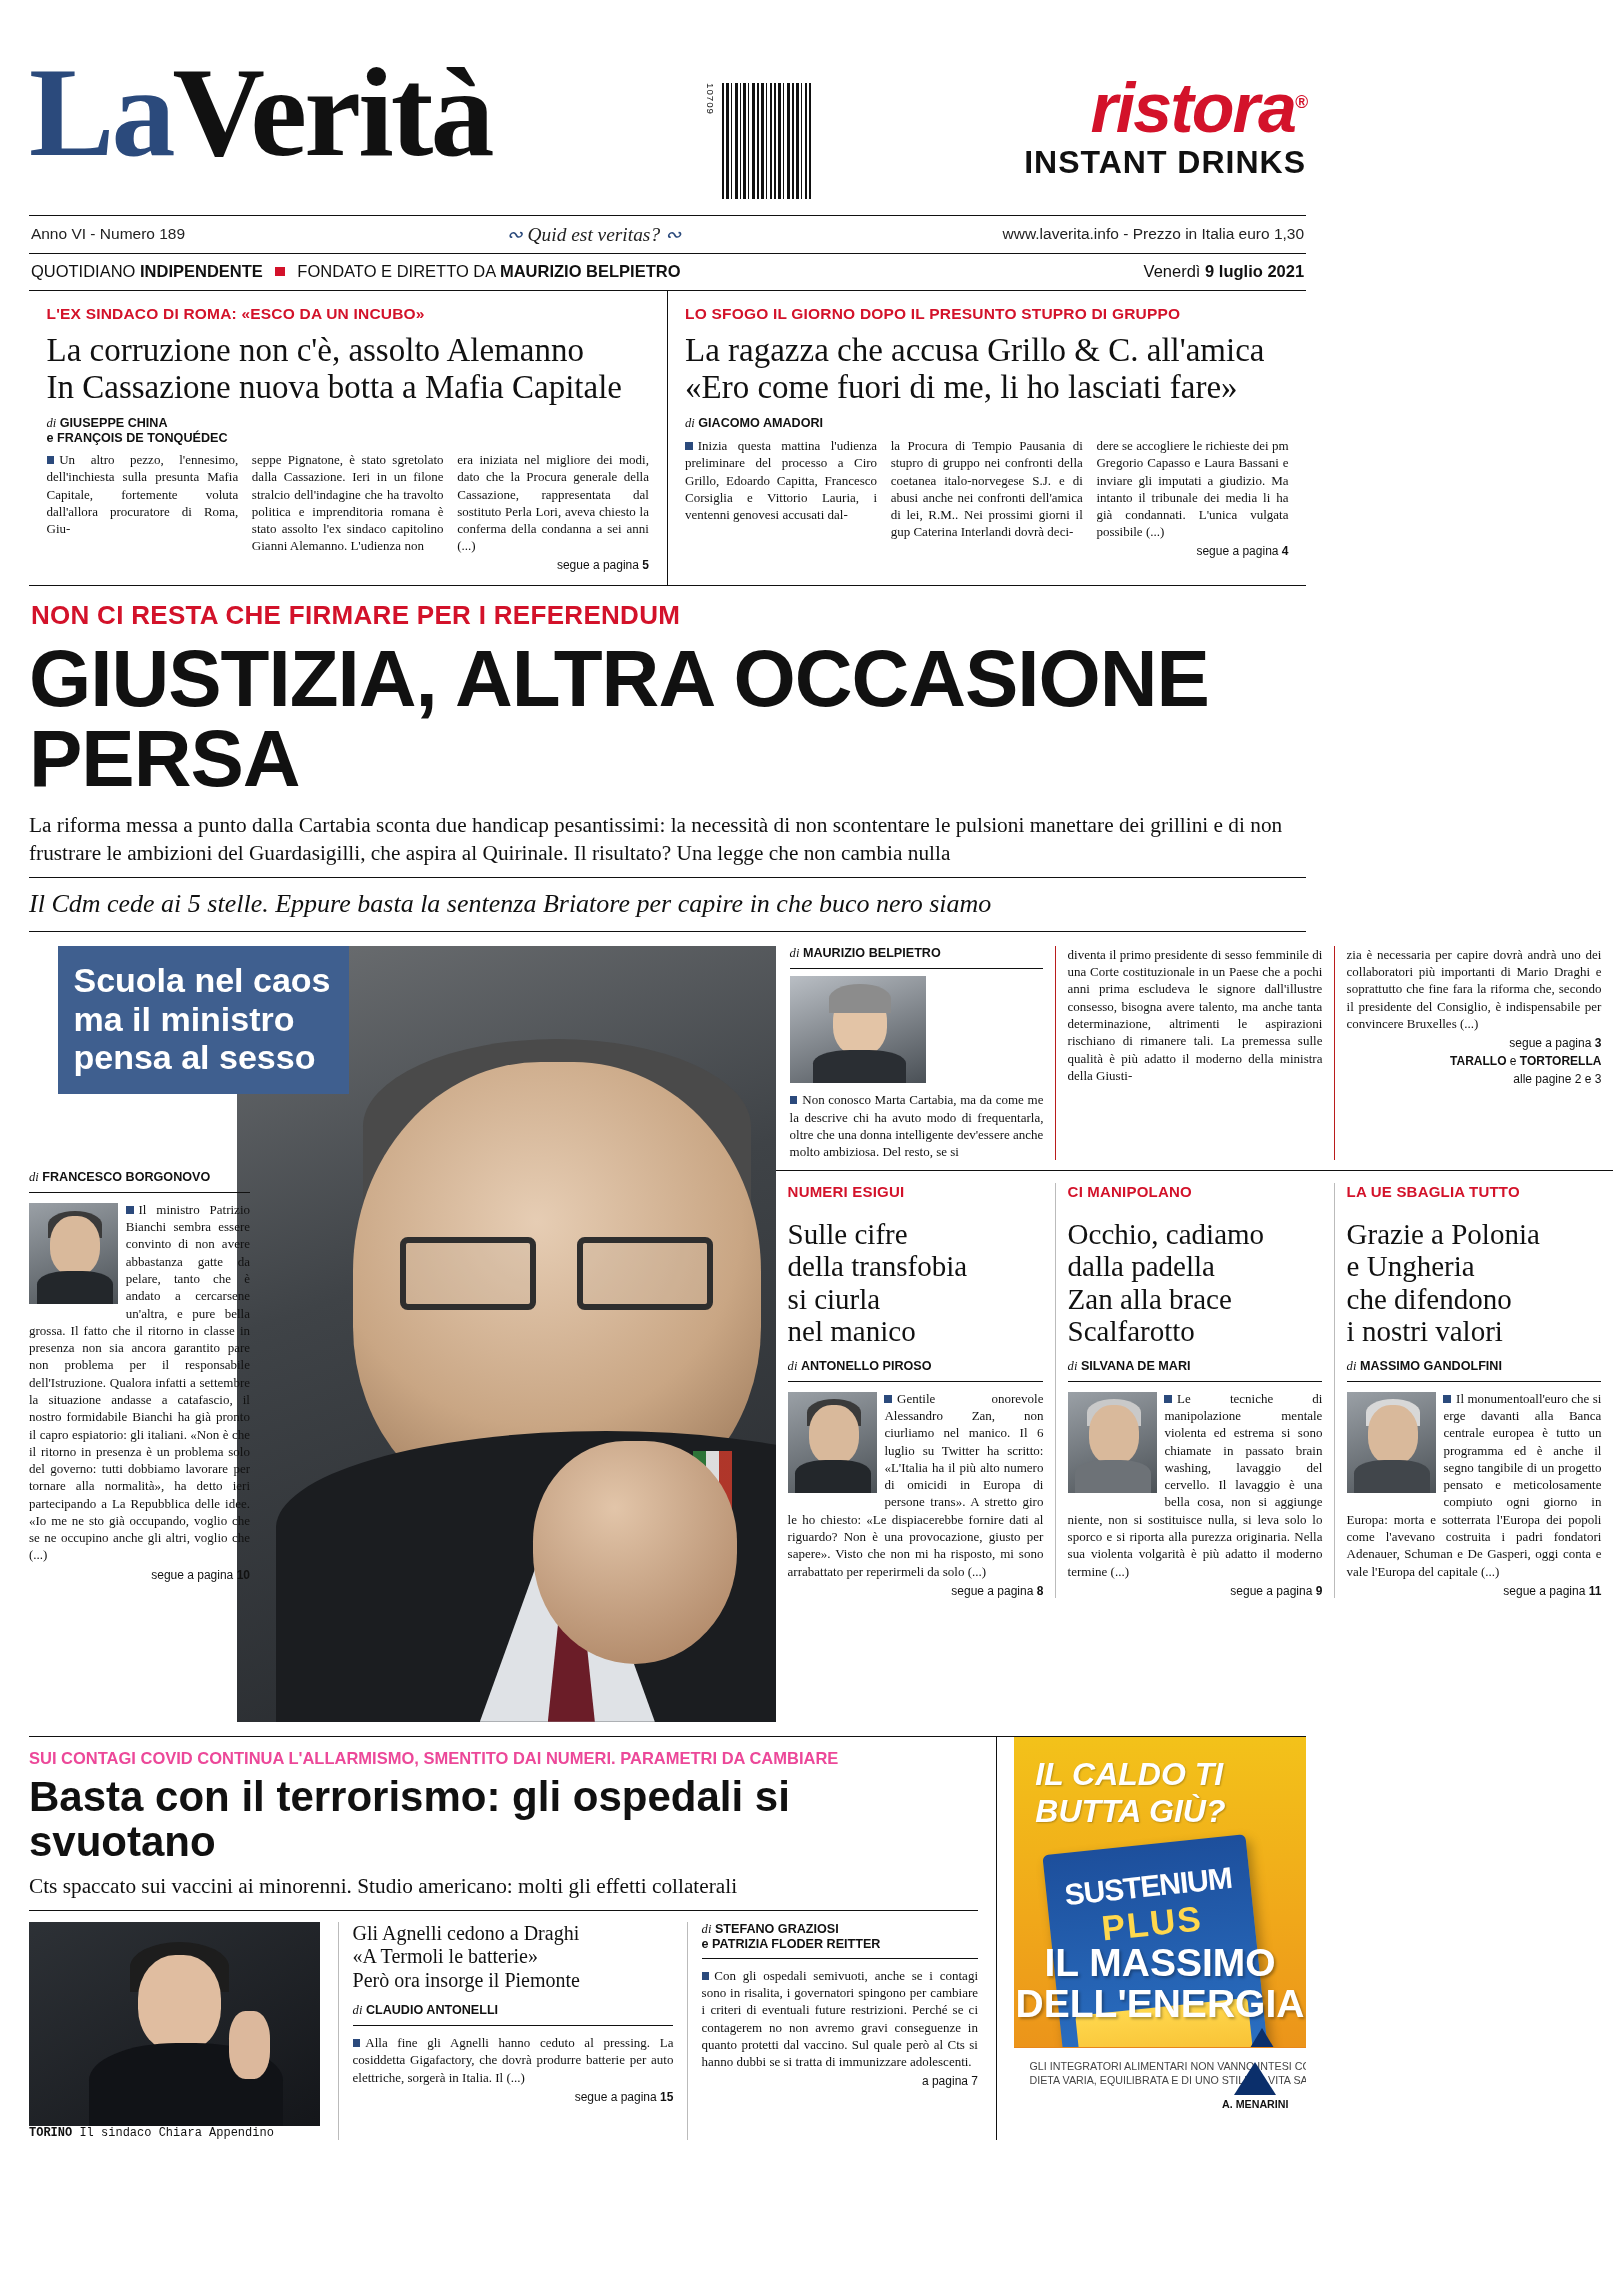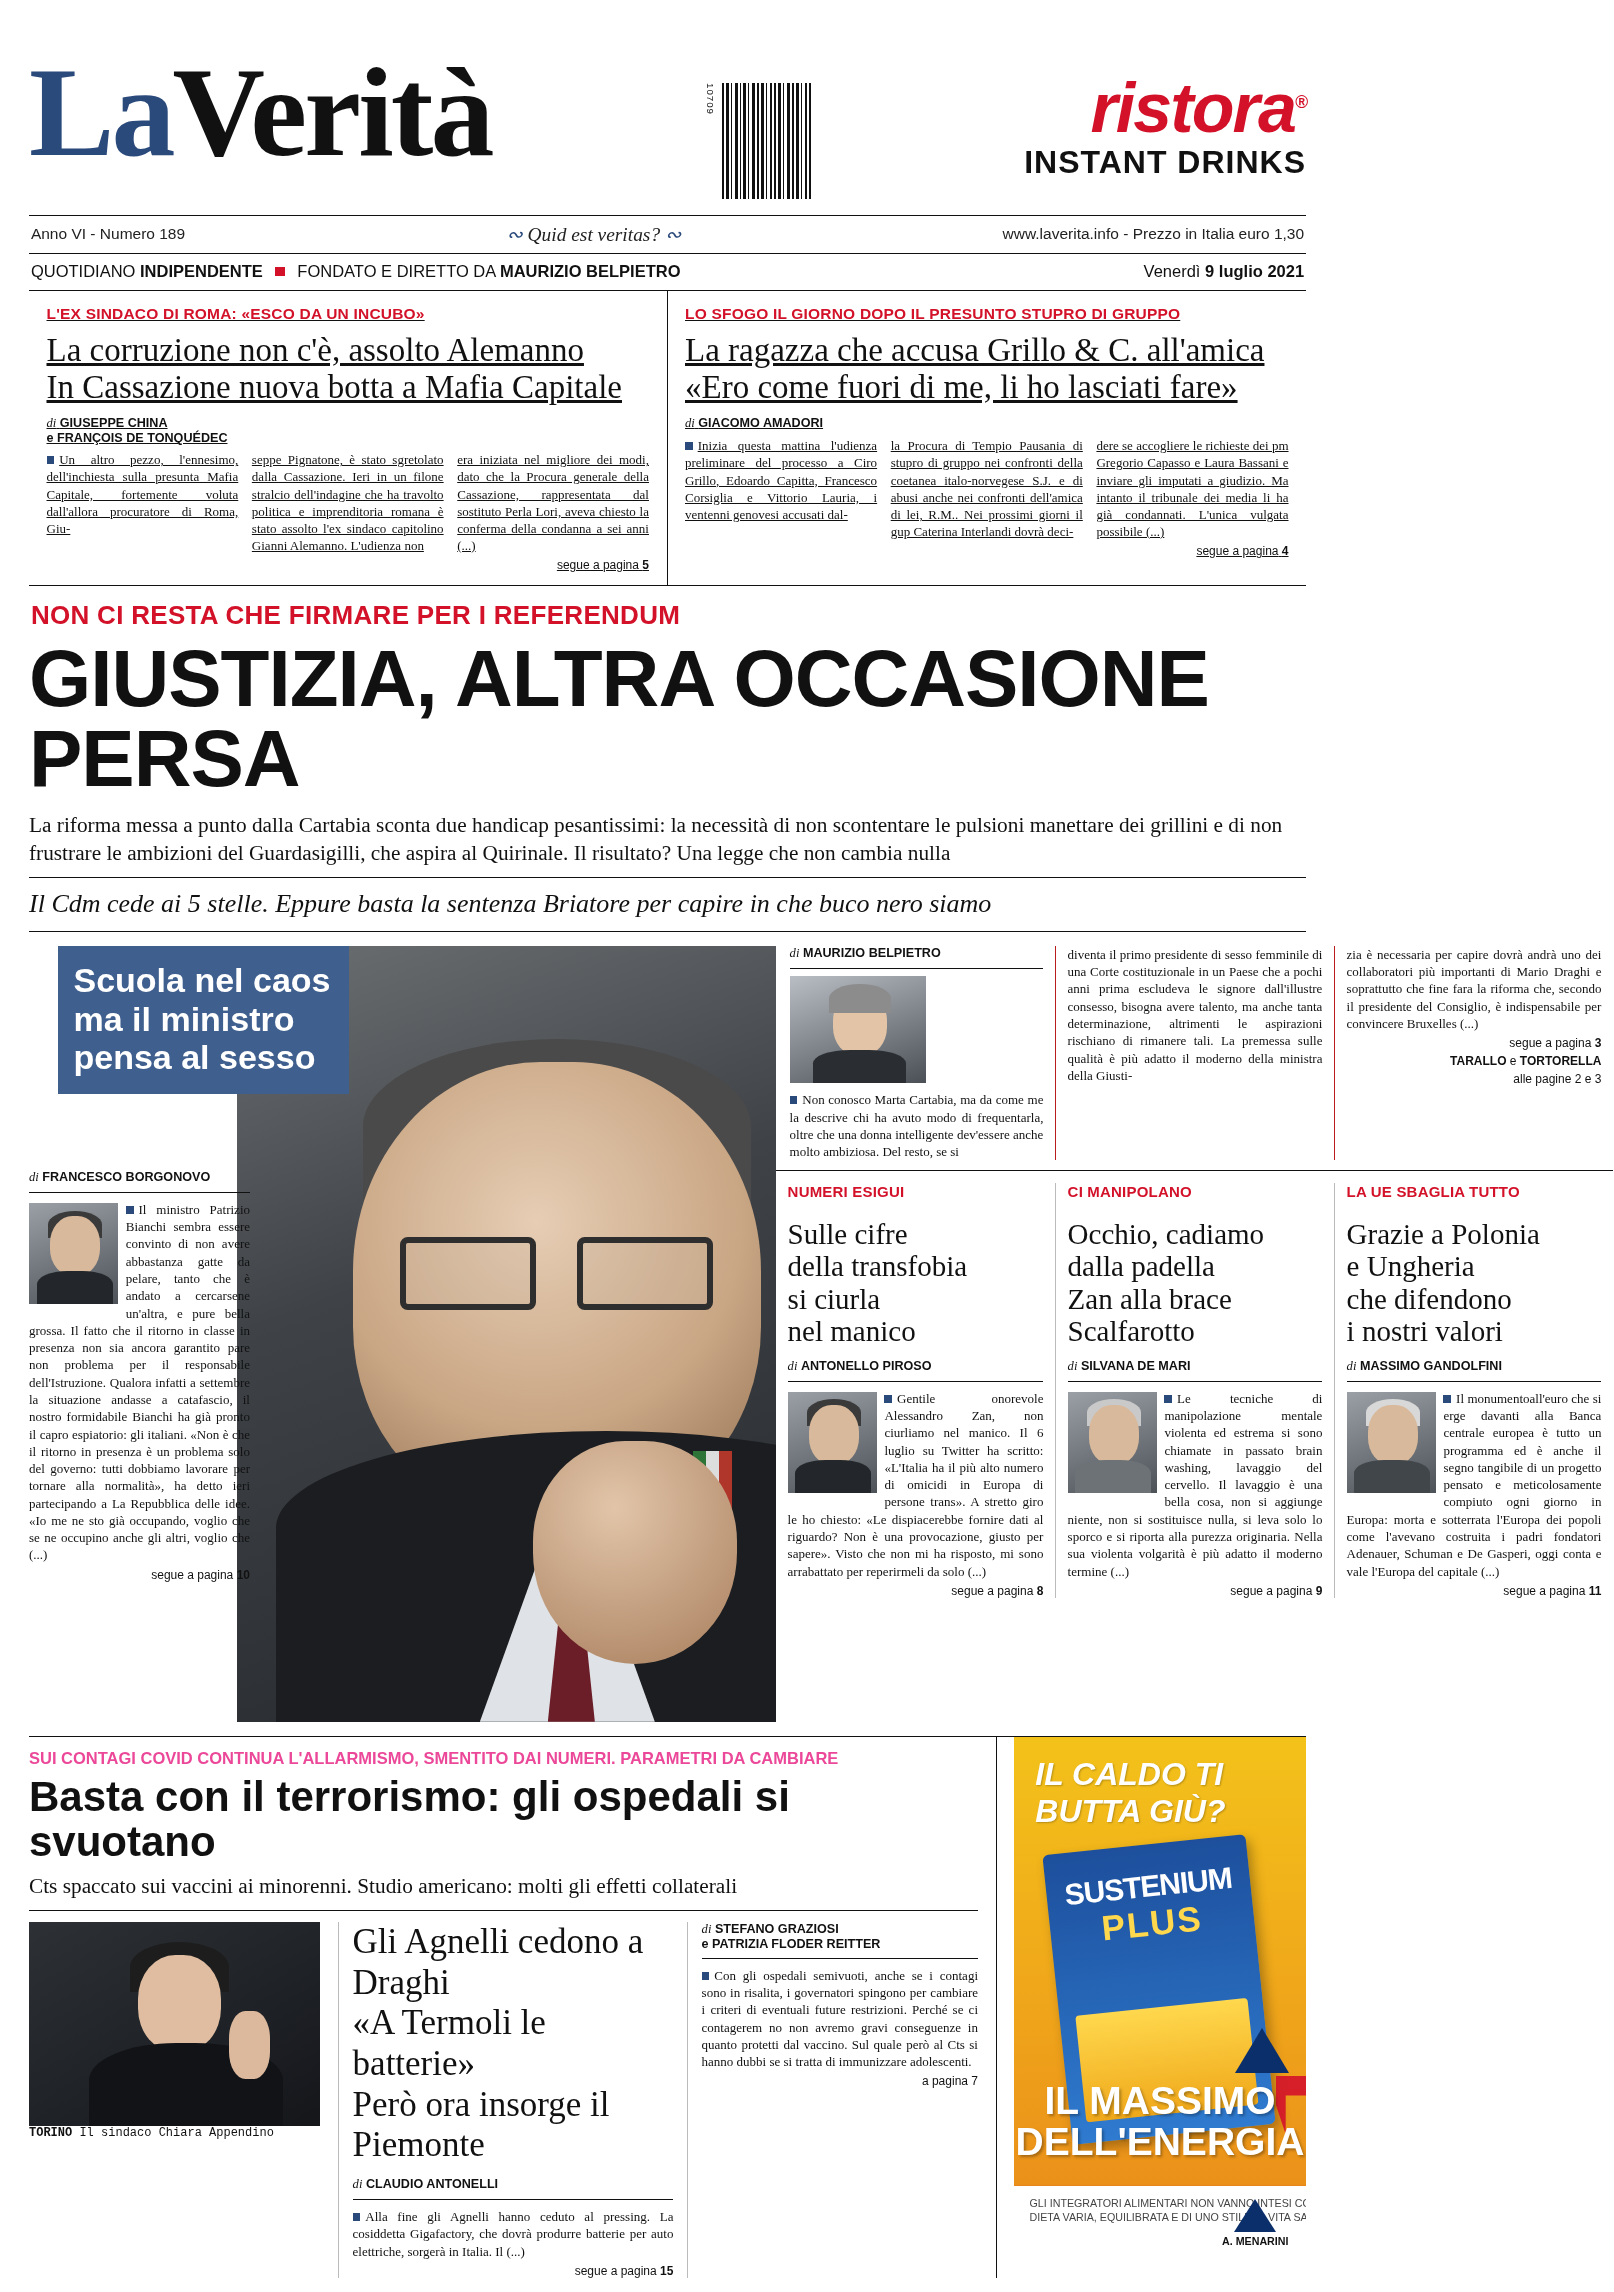--- a/index.html
+++ b/index.html
@@ -32,21 +32,21 @@
   .rule-thin { border-top:1px solid #111; margin-top:3.9px; }
   .infoline { display:flex; justify-content:space-between; align-items:center; font-family:"Liberation Sans",sans-serif; font-size:15.5px; padding:6.8px 1.9px 7.8px 1.9px; color:#222; }
   .infoline .motto { font-family:"Liberation Serif",serif; font-style:italic; font-size:19.4px; }
   .infoline .motto .sw { font-family:"Liberation Serif",serif; color:#2b4a7c; }
   .rule-thick { border-top:1.9px solid #111; }
   .subline { display:flex; justify-content:space-between; align-items:center; font-family:"Liberation Sans",sans-serif; font-size:16.5px; padding:7.8px 1.9px 8.7px 1.9px; }
   .subline b { font-weight:bold; }
   .sq { display:inline-block; width:9.7px; height:9.7px; background:#d3122a; margin:0 7.8px 1px 7.8px; }
 
   
-  .topbox-row { display:flex; gap:0; border-top:1.9px solid #111; border-bottom:1.9px solid #111;text-decoration:underline; }
+  .topbox-row { display:flex; gap:0; border-top:1.9px solid #111; border-bottom:1.9px solid #111; }
   .topbox { width:50%; padding:13.6px 17.5px 11.6px 17.5px; }
   .topbox.left { border-right:1px solid #111; }
   .kicker { font-family:"Liberation Sans",sans-serif; font-weight:bold; font-size:15.5px; color:#d3122a; letter-spacing:0.2px; margin-bottom:9.7px; }
   .tb-head { font-family:"Liberation Serif",serif; font-size:33px; line-height:1.1; margin-bottom:11.6px; }
   .byline { font-family:"Liberation Sans",sans-serif; font-size:12.6px; margin-bottom:5.8px; }
   .byline b { font-weight:bold; }
   .byline .di { font-family:"Liberation Serif",serif; font-style:italic; font-weight:normal; }
   .bullet { display:inline-block; width:7.8px; height:7.8px; background:#2b4a7c; margin-right:4.9px; }
   .segue { font-family:"Liberation Sans",sans-serif; font-size:12px; text-align:right; margin-top:3.9px; }
   .segue b { font-weight:bold; }
@@ -105,21 +105,21 @@
   .bot-c1 { width:309px; padding-right:13.6px; }
   .bot-c2 { width:349px; padding:0 13.6px; border-left:1px solid #bbb; }
   .bot-c3 { width:291px; padding-left:13.6px; border-left:1px solid #bbb; }
   .bot-photo { width:291px; height:204px; background:linear-gradient(150deg,#2d3136,#14161a); position:relative; overflow:hidden; }
   .bot-photo .bf { position:absolute; left:109px; top:33px; width:83px; height:97px; border-radius:45%; background:#e0bda0; }
   .bot-photo .bh { position:absolute; left:101px; top:19.4px; width:99px; height:50px; border-radius:50% 50% 0 0; background:#1d1d1d; }
   .bot-photo .bb { position:absolute; left:60px; bottom:0; width:194px; height:83px; background:#111317; border-radius:45% 45% 0 0; }
   .bot-photo .bhand { position:absolute; right:50px; top:89px; width:41px; height:68px; border-radius:40%; background:#dcb89c; }
   .cap { font-family:Liberation Mono, monospace; font-size:12px; padding-top:0; }
   .cap b { font-weight:bold; }
-  .bot-head2 { font-family:"Liberation Serif",serif; font-size:35px; line-height:1.16; margin-bottom:11.6px; }
+  .bot-head2 { font-family:"Liberation Serif",serif; font-size:20px; line-height:1.16; margin-bottom:11.6px; }
 
   
   .advert { width:596px; margin-left:17.5px; background:linear-gradient(180deg,#f3c21a 0%,#f0a81a 45%,#e8861a 100%); position:relative; overflow:hidden; }
   .ad-top { font-family:Liberation Sans, sans-serif; font-weight:bold; font-style:italic; font-size:32px; color:#fff; padding:19.4px 21.3px 0 21.3px; text-shadow:1px 1px 1.9px rgba(0,0,0,.25); }
   .ad-pack { position:absolute; left:43px; top:107px; width:204px; height:291px; background:linear-gradient(180deg,#1d4f9c,#2f7bd0); border-radius:5.8px; box-shadow:3.9px 5.8px 11.6px rgba(0,0,0,.3); transform:rotate(-6deg); }
   .ad-pack .p1 { font-family:"Liberation Sans",sans-serif; font-weight:bold; color:#fff; font-size:30px; text-align:center; padding-top:25px; letter-spacing:-1px; }
   .ad-pack .p2 { font-family:"Liberation Sans",sans-serif; font-weight:bold; color:#ffd84d; font-size:35px; text-align:center; letter-spacing:1.9px; }
   .ad-pack .strip { position:absolute; bottom:21.3px; left:15.5px; right:15.5px; height:107px; background:linear-gradient(180deg,#ffd84d,#f0a81a); border-radius:3.9px; }
   .ad-arrow { position:absolute; left:262px; top:116px; width:223px; height:291px; }
   .ad-arrow svg { position:absolute; left:0; top:0; }

